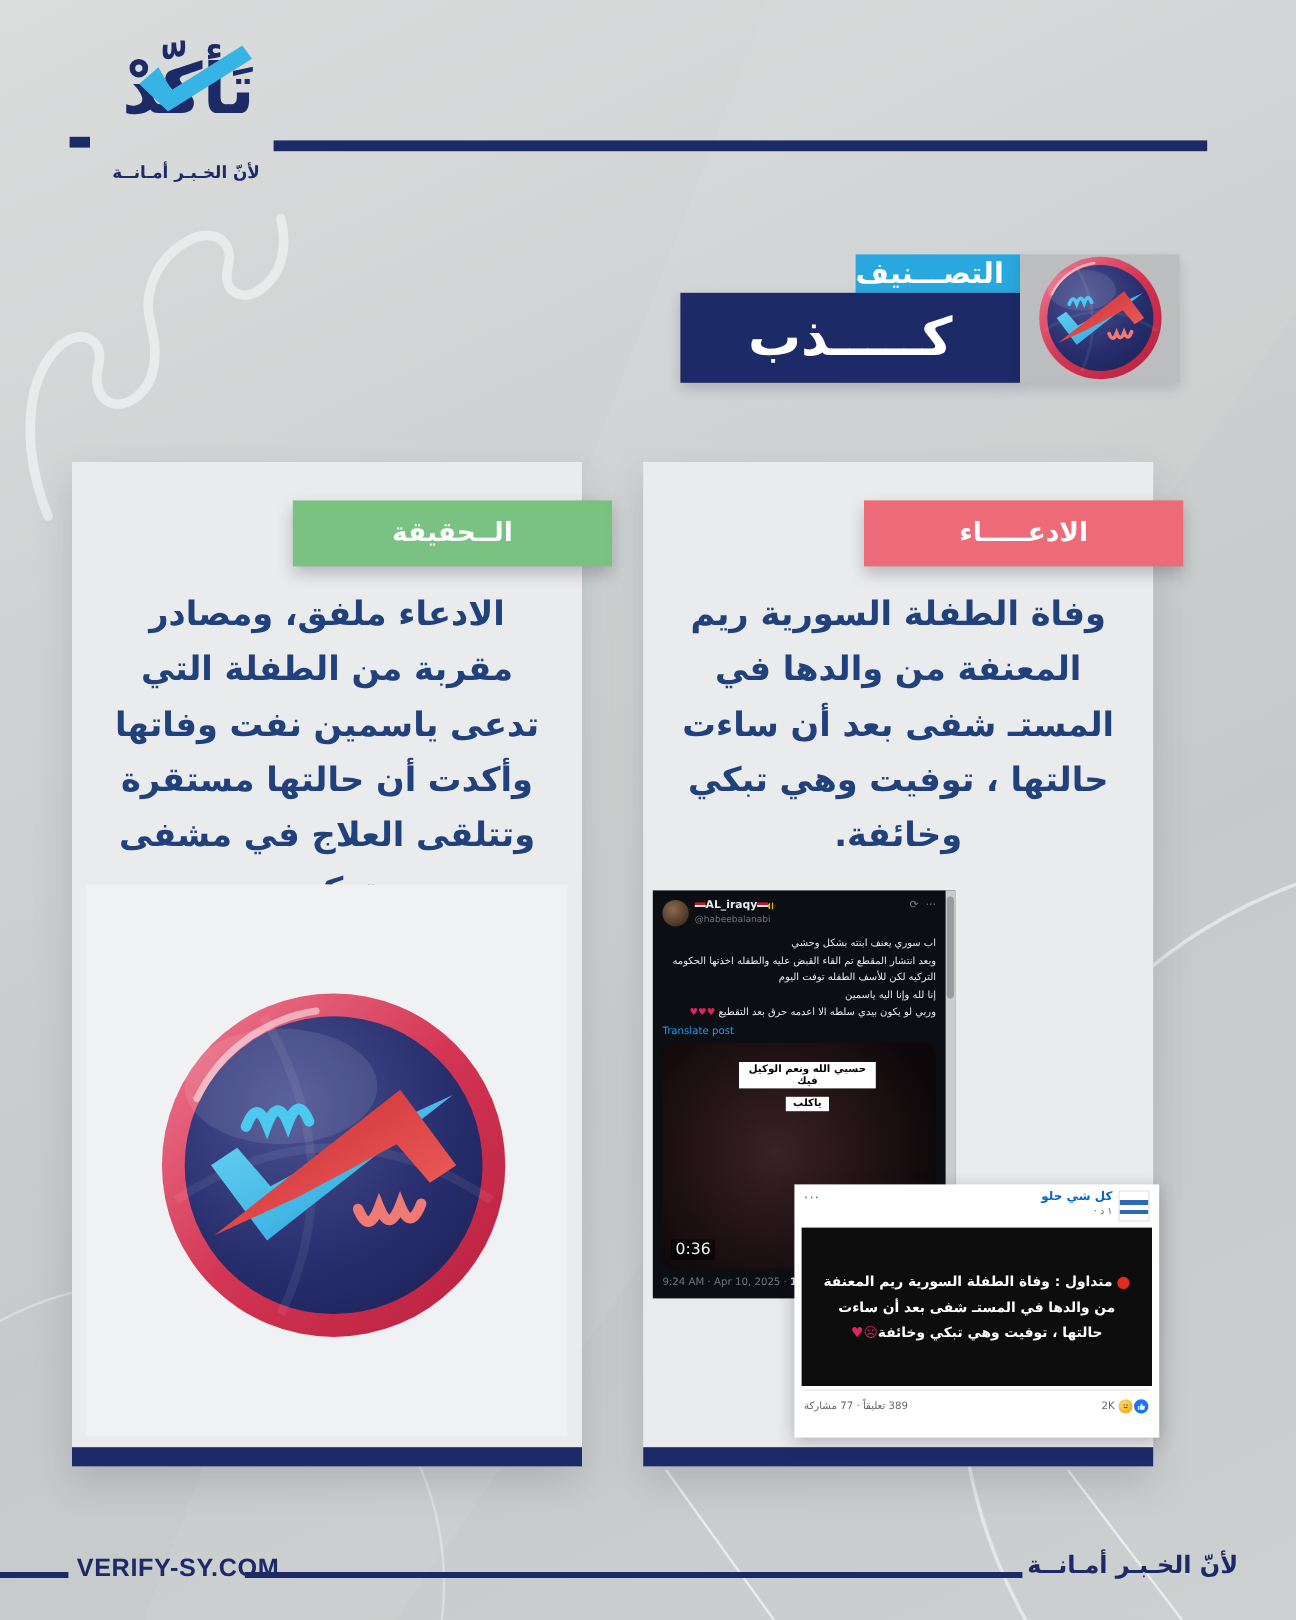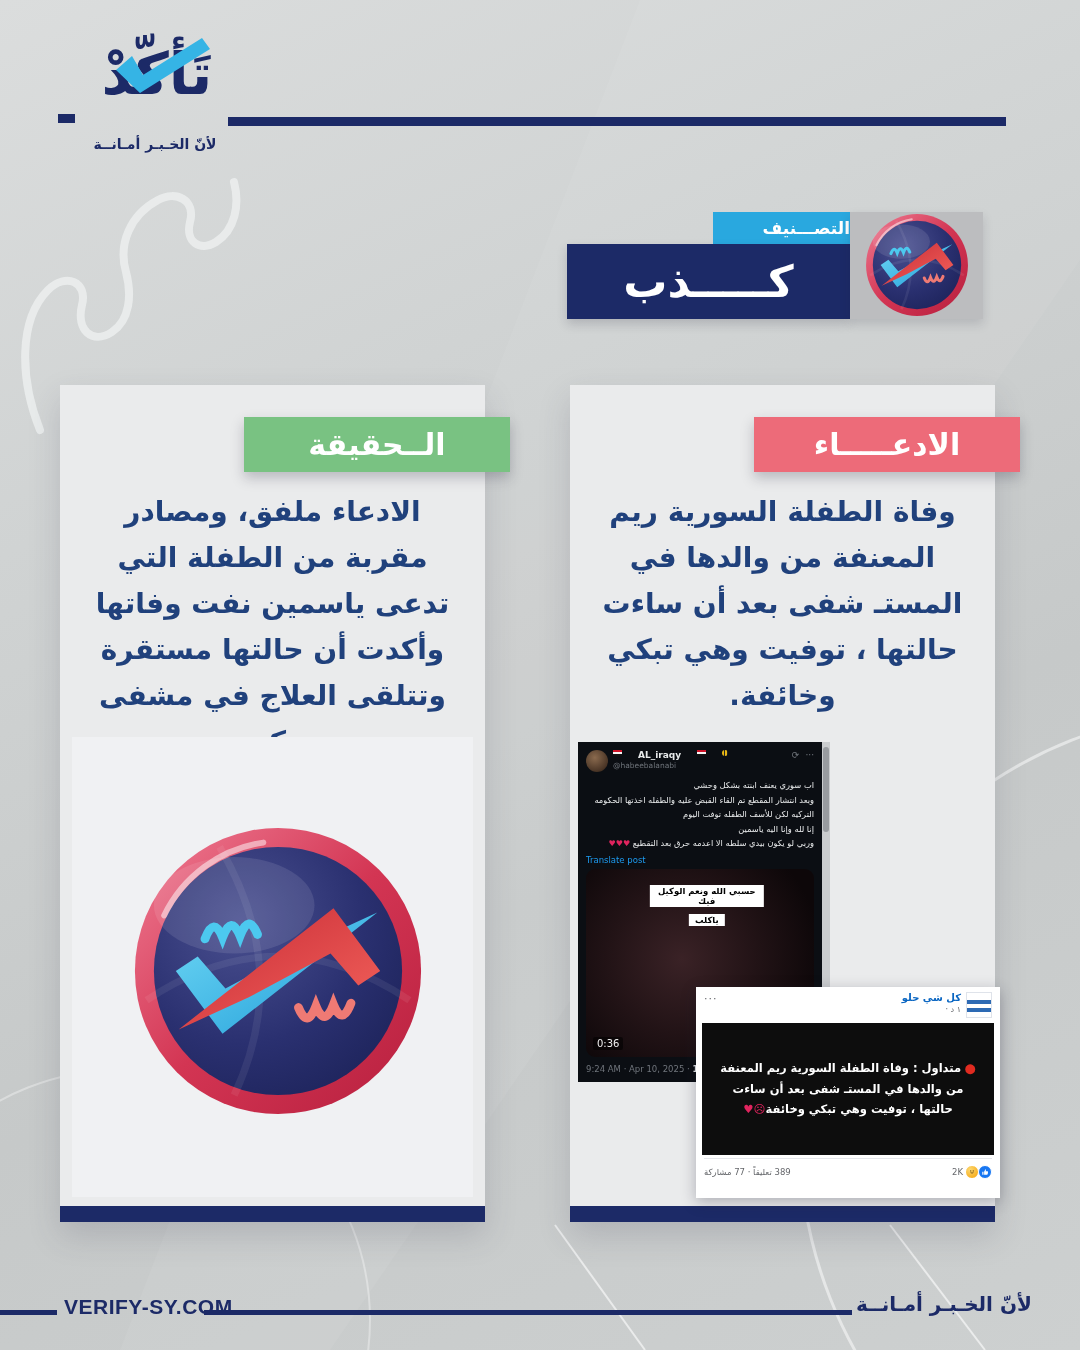--- a/index.html
+++ b/index.html
@@ -14,70 +14,70 @@
   .logo-text{position:absolute;left:82px;top:40px;width:150px;text-align:center;
              font-size:58px;font-weight:800;color:#1c2a67;}
   .logo-check{position:absolute;left:112px;top:36px;}
   .logo-dash{position:absolute;left:58px;top:114px;width:17px;height:9px;background:#1c2a67;}
   .logo-tagline{position:absolute;left:80px;top:136px;width:150px;text-align:center;
                 font-size:14px;font-weight:700;color:#1c2a67;}
   .header-line{position:absolute;left:228px;top:117px;width:778px;height:9px;background:#1c2a67;z-index:3;}
 
   
   .class-tab{position:absolute;left:713px;top:212px;width:137px;height:32px;z-index:3;
-             background:#29a8df;color:#fff;font-size:17px;font-weight:700;
-             line-height:32px;text-align:right;direction:rtl;}
+             background:#29a8df;color:#fff;font-size:24px;font-weight:700;
+             line-height:32px;text-align:left;direction:rtl;}
   .verdict-bar{position:absolute;left:567px;top:244px;width:283px;height:75px;z-index:3;
                background:#1c2a67;color:#fff;font-size:44px;font-weight:800;
                line-height:75px;text-align:center;direction:rtl;box-shadow:0 5px 10px rgba(30,30,50,.18);}
   .badge-box{position:absolute;left:850px;top:212px;width:133px;height:107px;z-index:3;
              background:#bcbdbf;box-shadow:0 5px 10px rgba(30,30,50,.15);}
   .badge-box svg{position:absolute;left:15px;top:1px;}
 
   
   .card{position:absolute;top:385px;width:425px;height:837px;background:#eaebec;z-index:2;
         box-shadow:0 14px 30px rgba(60,60,85,.18);}
   .card.truth{left:60px;}
-  .card.claim{left:570px;}
+  .card.claim{left:536px;}
   .card-bottom-bar{position:absolute;left:0;right:0;bottom:0;height:16px;background:#1c2a67;}
   .card-header{position:absolute;top:32px;right:-25px;width:266px;height:55px;
-               color:#fff;font-size:30px;font-weight:800;line-height:55px;text-align:center;
+               color:#fff;font-size:22px;font-weight:800;line-height:55px;text-align:center;
                direction:rtl;box-shadow:0 6px 12px rgba(40,40,60,.25);}
   .card-header.green{background:#79c282;}
   .card-header.pink{background:#ed6b79;}
   .card-text{position:absolute;top:104px;left:16px;right:16px;direction:rtl;text-align:center;
              color:#20417c;font-size:28px;font-weight:700;line-height:1.64;}
   .image-panel{position:absolute;left:12px;top:352px;width:401px;height:460px;background:#f0f1f3;}
   .image-panel svg{position:absolute;left:60px;top:88px;}
 
   
   .tweet{position:absolute;left:8px;top:357px;width:252px;height:340px;background:#0b0e13;z-index:1;}
   .tw-inner{position:absolute;left:8px;top:8px;width:228px;}
   .tw-header{display:flex;align-items:flex-start;gap:5px;}
   .tw-avatar{width:22px;height:22px;border-radius:50%;flex:0 0 auto;
              background:radial-gradient(circle at 40% 35%,#8a6a4e,#4a3526 70%,#241a12);}
-  .tw-name{color:#e7e9ea;font-size:9px;font-weight:700;display:flex;align-items:flex-start;gap:16px;}
+  .tw-name{color:#e7e9ea;font-size:9px;font-weight:700;display:flex;align-items:center;gap:0;}
   .tw-handle{color:#70757c;font-size:7.5px;margin-top:1px;}
   .flag{display:inline-block;width:9px;height:6px;
         background:linear-gradient(180deg,#ce1126 0 33%,#f5f5f5 33% 66%,#111 66% 100%);}
   .bee{display:inline-block;width:6px;height:6px;border-radius:50%;
        background:repeating-linear-gradient(90deg,#e8b713 0 1.5px,#222 1.5px 3px);}
   .tw-actions{margin-left:auto;color:#70757c;font-size:9px;display:flex;gap:6px;align-items:center;}
   .tw-text{margin-top:6px;direction:rtl;text-align:right;color:#e7e9ea;font-size:8.3px;line-height:1.75;}
   .hearts{color:#e0245e;font-size:8px;letter-spacing:1px;}
   .tw-translate{margin-top:4px;color:#1d9bf0;font-size:8.5px;text-align:left;cursor:pointer;}
   .tw-video{position:relative;margin-top:4px;width:228px;height:188px;border-radius:9px;overflow:hidden;
             background:radial-gradient(circle at 42% 48%,#3a2226 0%,#221316 45%,#0d0709 85%);}
   .vid-caption{position:absolute;top:12px;left:50%;transform:translateX(-44%);direction:rtl;text-align:center;}
   .vid-caption div{display:inline-block;background:#fff;color:#000;font-size:8.5px;font-weight:700;
                    padding:1px 6px;margin-top:4px;}
   .tiktok-avatar{position:absolute;right:62px;bottom:36px;width:19px;height:19px;border-radius:50%;
                  border:2px solid #fff;background:radial-gradient(circle at 45% 40%,#5d3a3a,#1c1112);}
   .vid-heart{position:absolute;right:67px;bottom:18px;color:#fff;font-size:10px;}
-  .vid-duration{position:absolute;left:7px;bottom:7px;color:#f0f0f0;font-size:10px;
+  .vid-duration{position:absolute;left:7px;bottom:7px;color:#f0f0f0;font-size:13px;
                 background:rgba(0,0,0,.55);padding:1px 4px;border-radius:2px;}
   .tw-meta{margin-top:7px;color:#70757c;font-size:8.5px;text-align:left;}
   .tw-meta b{color:#e7e9ea;}
   .tw-scrollbar{position:absolute;right:0;top:0;bottom:0;width:8px;background:#caccce;}
   .tw-scroll-thumb{position:absolute;top:5px;left:1px;width:6px;height:85px;border-radius:3px;background:#989b9f;}
 
   
   .fb-post{position:absolute;left:126px;top:602px;width:304px;height:211px;background:#fff;z-index:4;
            box-shadow:0 4px 14px rgba(30,30,50,.30);}
   .fb-header{display:flex;direction:rtl;align-items:flex-start;gap:5px;padding:5px 8px 3px;}

